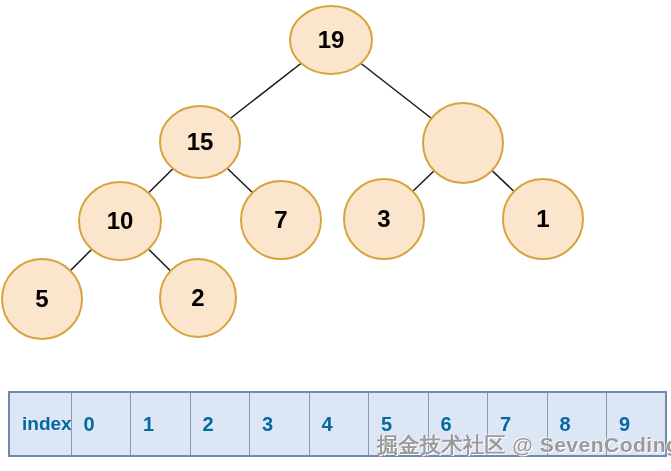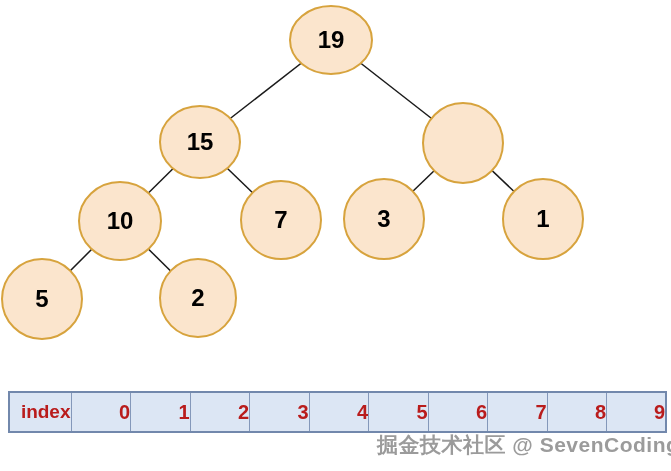--- a/index.html
+++ b/index.html
@@ -35,26 +35,26 @@
     top: 391px;
     width: 657px;
     border-collapse: collapse;
     table-layout: fixed;
     border: 2px solid #7288ac;
   }
   #array-table td {
     border: 1.5px solid #8498ba;
     background: #dce6f4;
     height: 38px;
-    text-align: right;
+    text-align: left;
     vertical-align: middle;
-    color: #b91c1c;
+    color: #0369a1;
     font-weight: bold;
     font-size: 20px;
-    padding: 0;
+    padding: 12px;
     overflow: hidden;
   }
   #array-table td.label-cell {
     font-size: 19px;
   }
   #watermark {
     position: absolute;
     left: 377px;
     top: 431px;
     z-index: 5;

